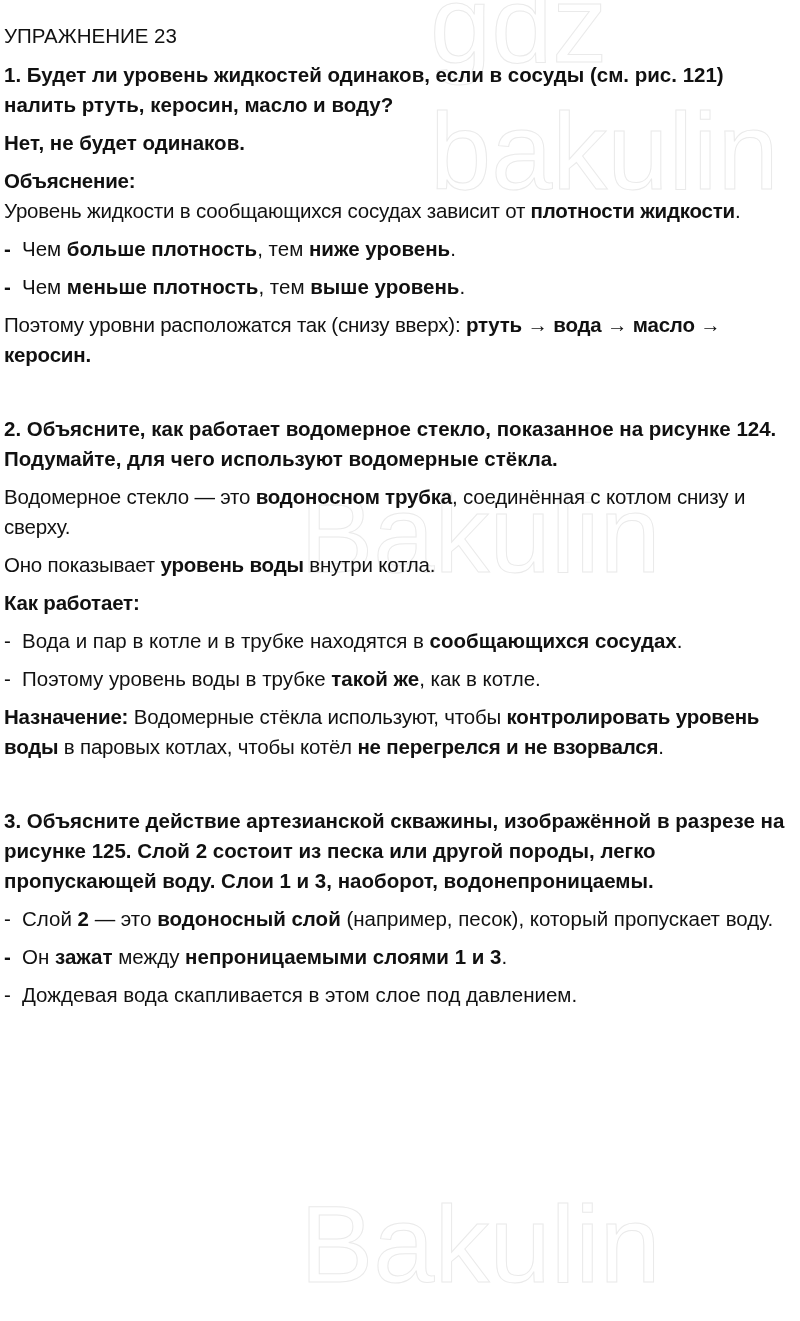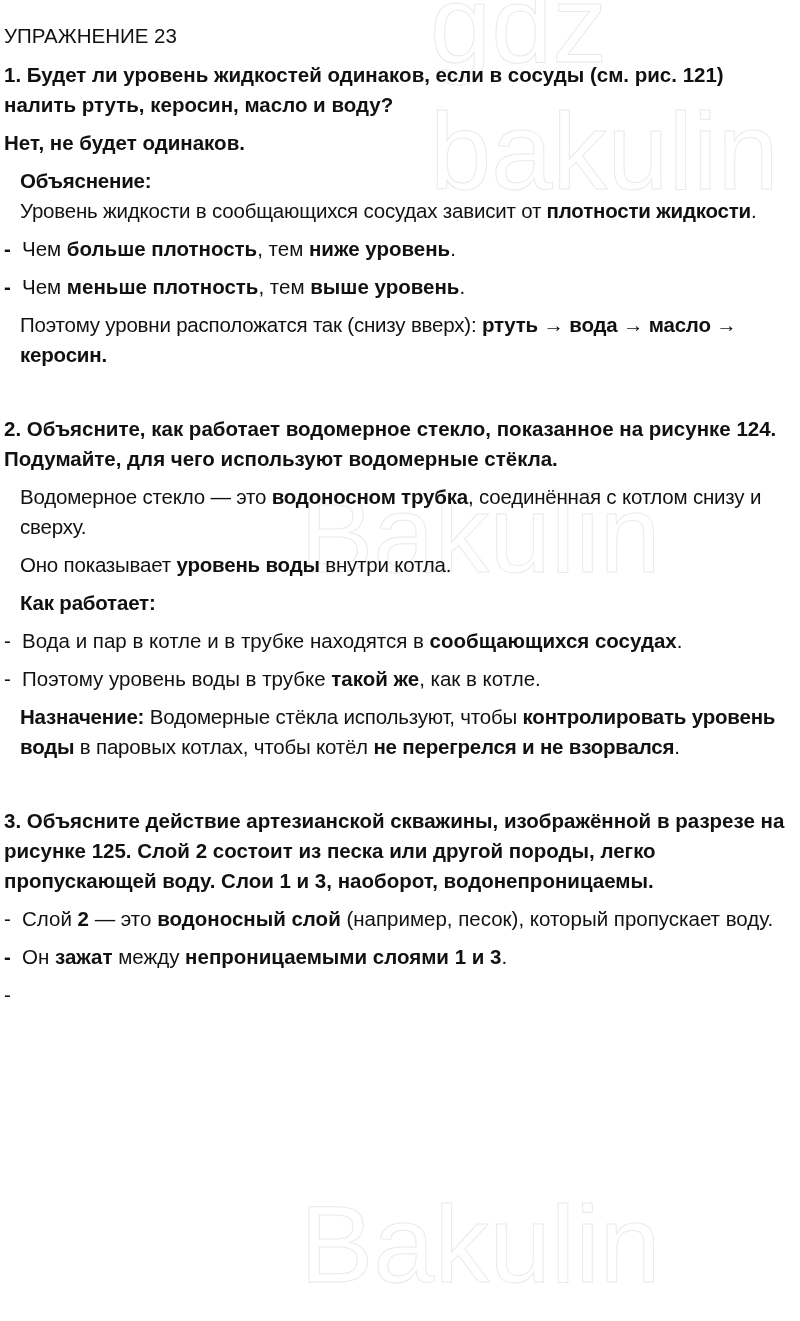--- a/index.html
+++ b/index.html
@@ -1,21 +1,21 @@
 <!DOCTYPE html>
 <html><head>
 <meta charset="utf-8">
 <style>
   html, body { margin:0; padding:0; background:#ffffff; }
   body { width:800px; height:1321px; position:relative; overflow:hidden;
          font-family:"Liberation Sans", sans-serif; color:#111; }
   .wm { position:absolute; font-family:"Liberation Sans", sans-serif; font-size:110px;
         color:transparent; -webkit-text-stroke:1px #eaeaea; pointer-events:none; z-index:0; }
   .content { position:relative; z-index:1; padding:22px 0 0 4px; width:792px; }
-  .p { font-size:20.5px; line-height:30px; margin:0 0 8px 16px; letter-spacing:-0.2px; }
+  .p { font-size:20.5px; line-height:30px; margin:0 0 8px 0; letter-spacing:-0.2px; }
   .b { font-weight:bold; }
   .q { font-weight:bold; font-size:20.5px; line-height:30px; margin:0 0 8px 0; }
   .title { font-weight:normal; font-size:20.5px; line-height:28px; margin:0 0 10px 0; }
   .li { display:flex; font-size:20.5px; line-height:30px; margin:0 0 8px 0; }
   .li .dash { width:18px; flex:none; }
   .gap { height:36px; }
 </style>
 </head>
 <body>
 
@@ -62,14 +62,15 @@
   <div class="li">
       <span class="dash">-</span>
       <span><span>Слой </span><span class="b">2</span><span> — это </span><span class="b">водоносный слой</span><span> (например, песок), который пропускает воду.</span></span>
     </div>
   <div class="li">
       <span class="dash b">-</span>
       <span><span>Он </span><span class="b">зажат</span><span> между </span><span class="b">непроницаемыми слоями 1 и 3</span><span>.</span></span>
     </div>
   <div class="li">
       <span class="dash">-</span>
+      <span>Дождевая вода скапливается в этом слое под давлением.</span>
     </div>
 </div>
 
 </body></html>

